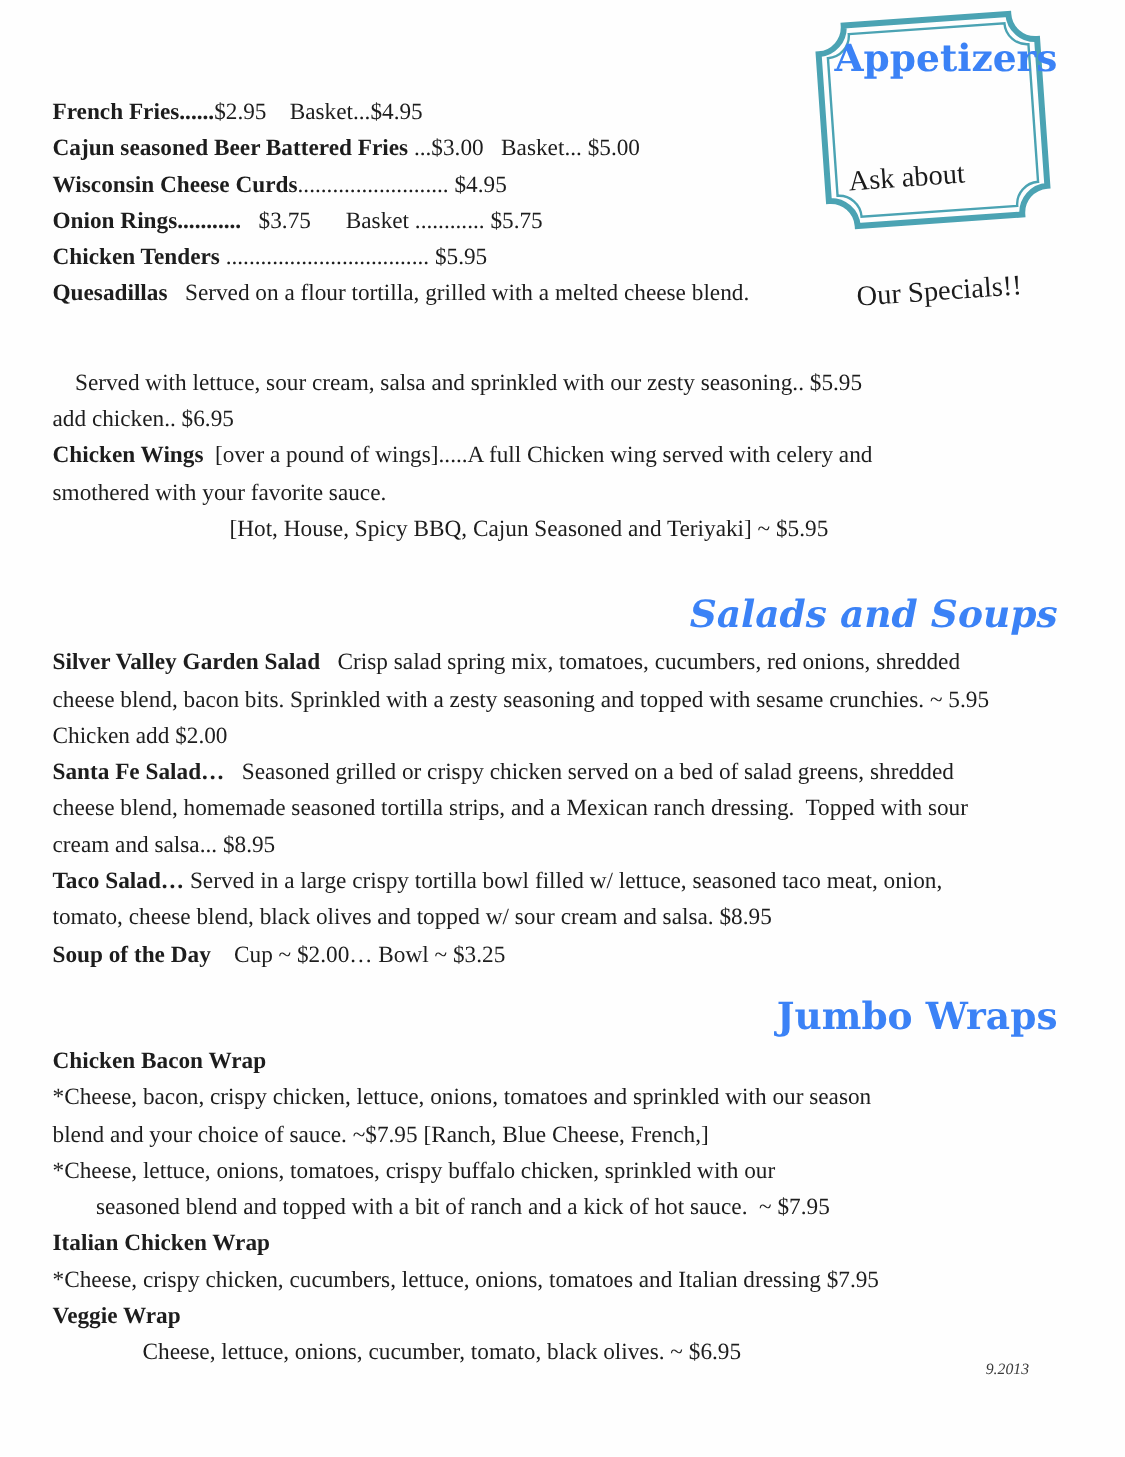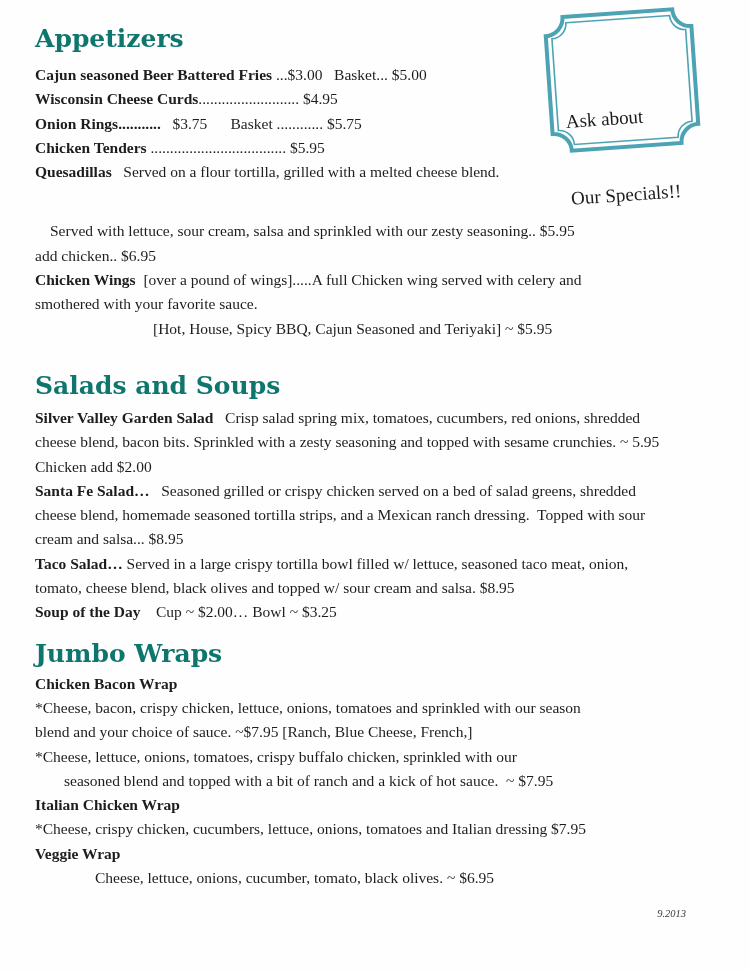--- a/index.html
+++ b/index.html
@@ -13,25 +13,25 @@
     color: #1d1d1d;
   }
 
   
   .menu { position: relative; padding: 0 45px 0 35px; }
   .section-title {
     font-family: "DejaVu Serif", serif;
     font-weight: bold;
     font-size: 25px;
     line-height: 30px;
-    text-align: left;
-    color: #0f766e;
+    text-align: right;
+    color: #3b82f6;
   }
   .sec-0 { margin: 24px 0 9px; }
-  .sec-1 { margin: 30px 0 5px; }
+  .sec-1 { margin: 30px 0 5px; font-style: italic; }
   .sec-2 { margin: 14px 0 3px; }
 
   .line {
     white-space: pre;
     font-size: 15.5px;
     line-height: 24.3px;
   }
   .line .b { font-weight: bold; }
   .i1 { padding-left: 15px; margin-top: 35px; }
   .i2 { padding-left: 29px; }
@@ -106,20 +106,21 @@
       <path d="M 24 9 H 128 A 15 15 0 0 0 143 24 V 116 A 15 15 0 0 0 128 131 H 24 A 15 15 0 0 0 9 116 V 24 A 15 15 0 0 0 24 9 Z" fill="none" stroke="#4ba3b3" stroke-width="1.6"></path>
     </svg>
     <div class="specials-text">
       <div>Ask about</div>
       <div>Our Specials!!</div>
     </div>
   </div>
 
   <div class="menu">
       <div class="section-title sec-0">Appetizers</div>
+      <div class="line"><span class="b">French Fries......</span><span>$2.95    Basket...$4.95</span></div>
       <div class="line"><span class="b">Cajun seasoned Beer Battered Fries</span><span> ...$3.00   Basket... $5.00</span></div>
       <div class="line"><span class="b">Wisconsin Cheese Curds</span><span>.......................... $4.95</span></div>
       <div class="line"><span class="b">Onion Rings...........</span><span>   $3.75      Basket ............ $5.75</span></div>
       <div class="line"><span class="b">Chicken Tenders</span><span> ................................... $5.95</span></div>
       <div class="line"><span class="b">Quesadillas</span><span>   Served on a flour tortilla, grilled with a melted cheese blend.</span></div>
       <div class="line i1"><span>Served with lettuce, sour cream, salsa and sprinkled with our zesty seasoning.. $5.95</span></div>
       <div class="line right"><span>add chicken.. $6.95</span></div>
       <div class="line"><span class="b">Chicken Wings</span><span>  [over a pound of wings].....A full Chicken wing served with celery and</span></div>
       <div class="line"><span>smothered with your favorite sauce.</span></div>
       <div class="line i4"><span>[Hot, House, Spicy BBQ, Cajun Seasoned and Teriyaki] ~ $5.95</span></div>

